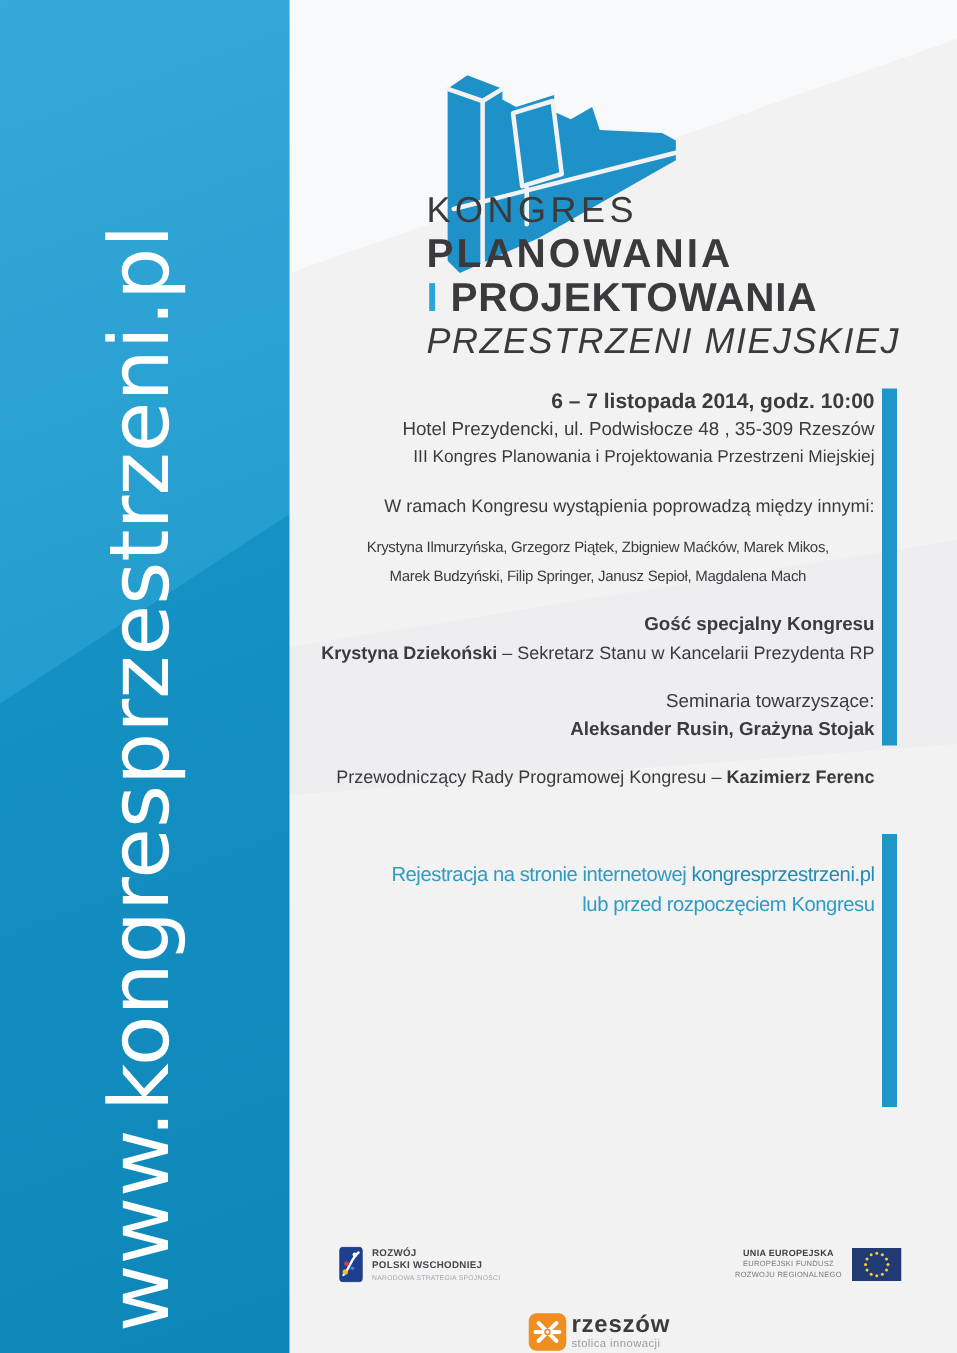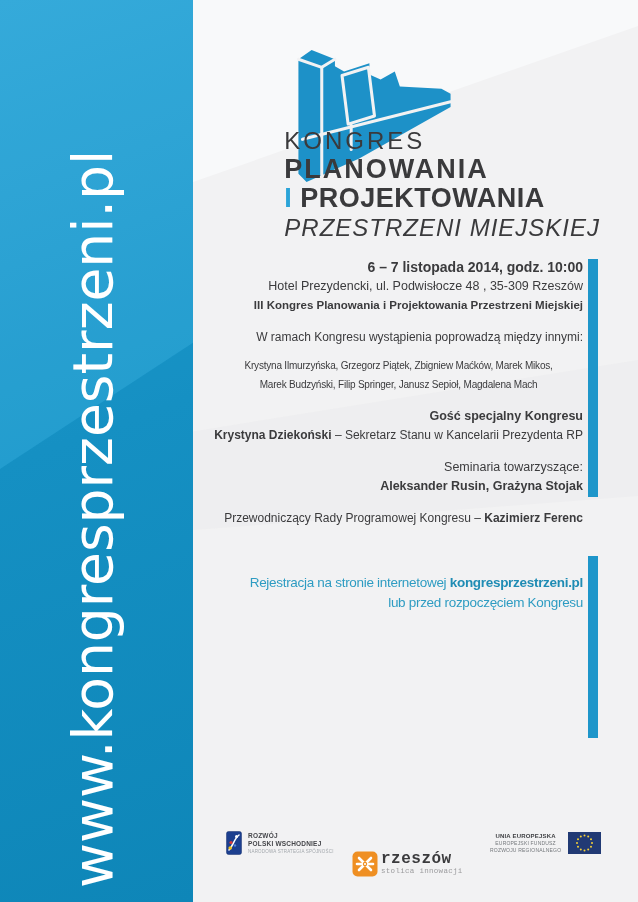--- a/index.html
+++ b/index.html
@@ -47,48 +47,48 @@
   .title .t3 .i-blue { color:#2ba4d8; }
   .title .t4 { font-size:24px; font-weight:400; letter-spacing:1px;font-style:italic; }
   
   .details {
     position:absolute; right:55px; top:258px; text-align:right;
     color:#3b3b3d; white-space:nowrap;
   }
   .details div { line-height:19px; }
   .d-date { font-size:14px; font-weight:700; }
   .d-venue { font-size:12.5px; }
-  .d-congress { font-size:11.5px; font-weight:700; }
+  .d-congress { font-size:11.5px; font-weight:400; }
   .d-gap { height:13px; }
   .d-gap-sm { height:9px; }
   .d-intro { font-size:12px; }
   .d-names { font-size:10px; font-weight:400; letter-spacing:-.2px;text-align:center; }
   .d-label { font-size:12.5px; font-weight:700; }
   .d-plain { font-size:12px; }
   .d-plain b, .d-mixed b { font-weight:700; }
   .d-sem-label { font-size:12.5px; }
   .d-sem-names { font-size:12.5px; font-weight:700; }
   
   .bar { position:absolute; left:588px; width:10px; background:#1e96ca; }
   .bar.top { top:259px; height:238px; }
   .bar.bottom { top:556px; height:182px; }
   
   .registration {
     position:absolute; right:55px; top:573px; text-align:right;
     color:#2e9cc2; font-size:13.5px; letter-spacing:-.3px;
     line-height:20px; white-space:nowrap;
   }
-  .registration .site { font-weight:700; color:#1f8cb4; }
+  .registration .site { font-weight:400; color:#1f8cb4; }
   
   .footer-item { position:absolute; display:flex; align-items:center; }
   .rpw { left:226px; top:831px; gap:6px; }
   .rpw-text { display:flex; flex-direction:column; }
   .rpw-l1,.rpw-l2 { font-size:6.5px; font-weight:700; color:#45464a; line-height:8px; letter-spacing:.2px;}
   .rpw-l3 { font-size:4.5px; color:#a3a8ad; line-height:7px; letter-spacing:.2px; }
-  .rz { left:352px; top:851px; gap:3px;font-family:Liberation Mono, monospace; }
+  .rz { left:352px; top:875px; gap:3px; }
   .rz-text { display:flex; flex-direction:column; }
   .rz-name { font-size:16px; font-weight:700; color:#3b3b3d; line-height:15px; letter-spacing:.5px;}
   .rz-tag  { font-size:7.5px; color:#9c9c9e; line-height:9px; letter-spacing:.3px;}
   .eu { left:490px; top:832px; gap:7px; }
   .eu-text { display:flex; flex-direction:column; text-align:center; }
   .eu-l1 { font-size:6px; font-weight:700; color:#3f4043; line-height:7.5px; letter-spacing:.2px;}
   .eu-l2,.eu-l3 { font-size:5px; color:#74787c; line-height:6.5px; letter-spacing:.2px;}
 </style>
 </head>
 <body>

